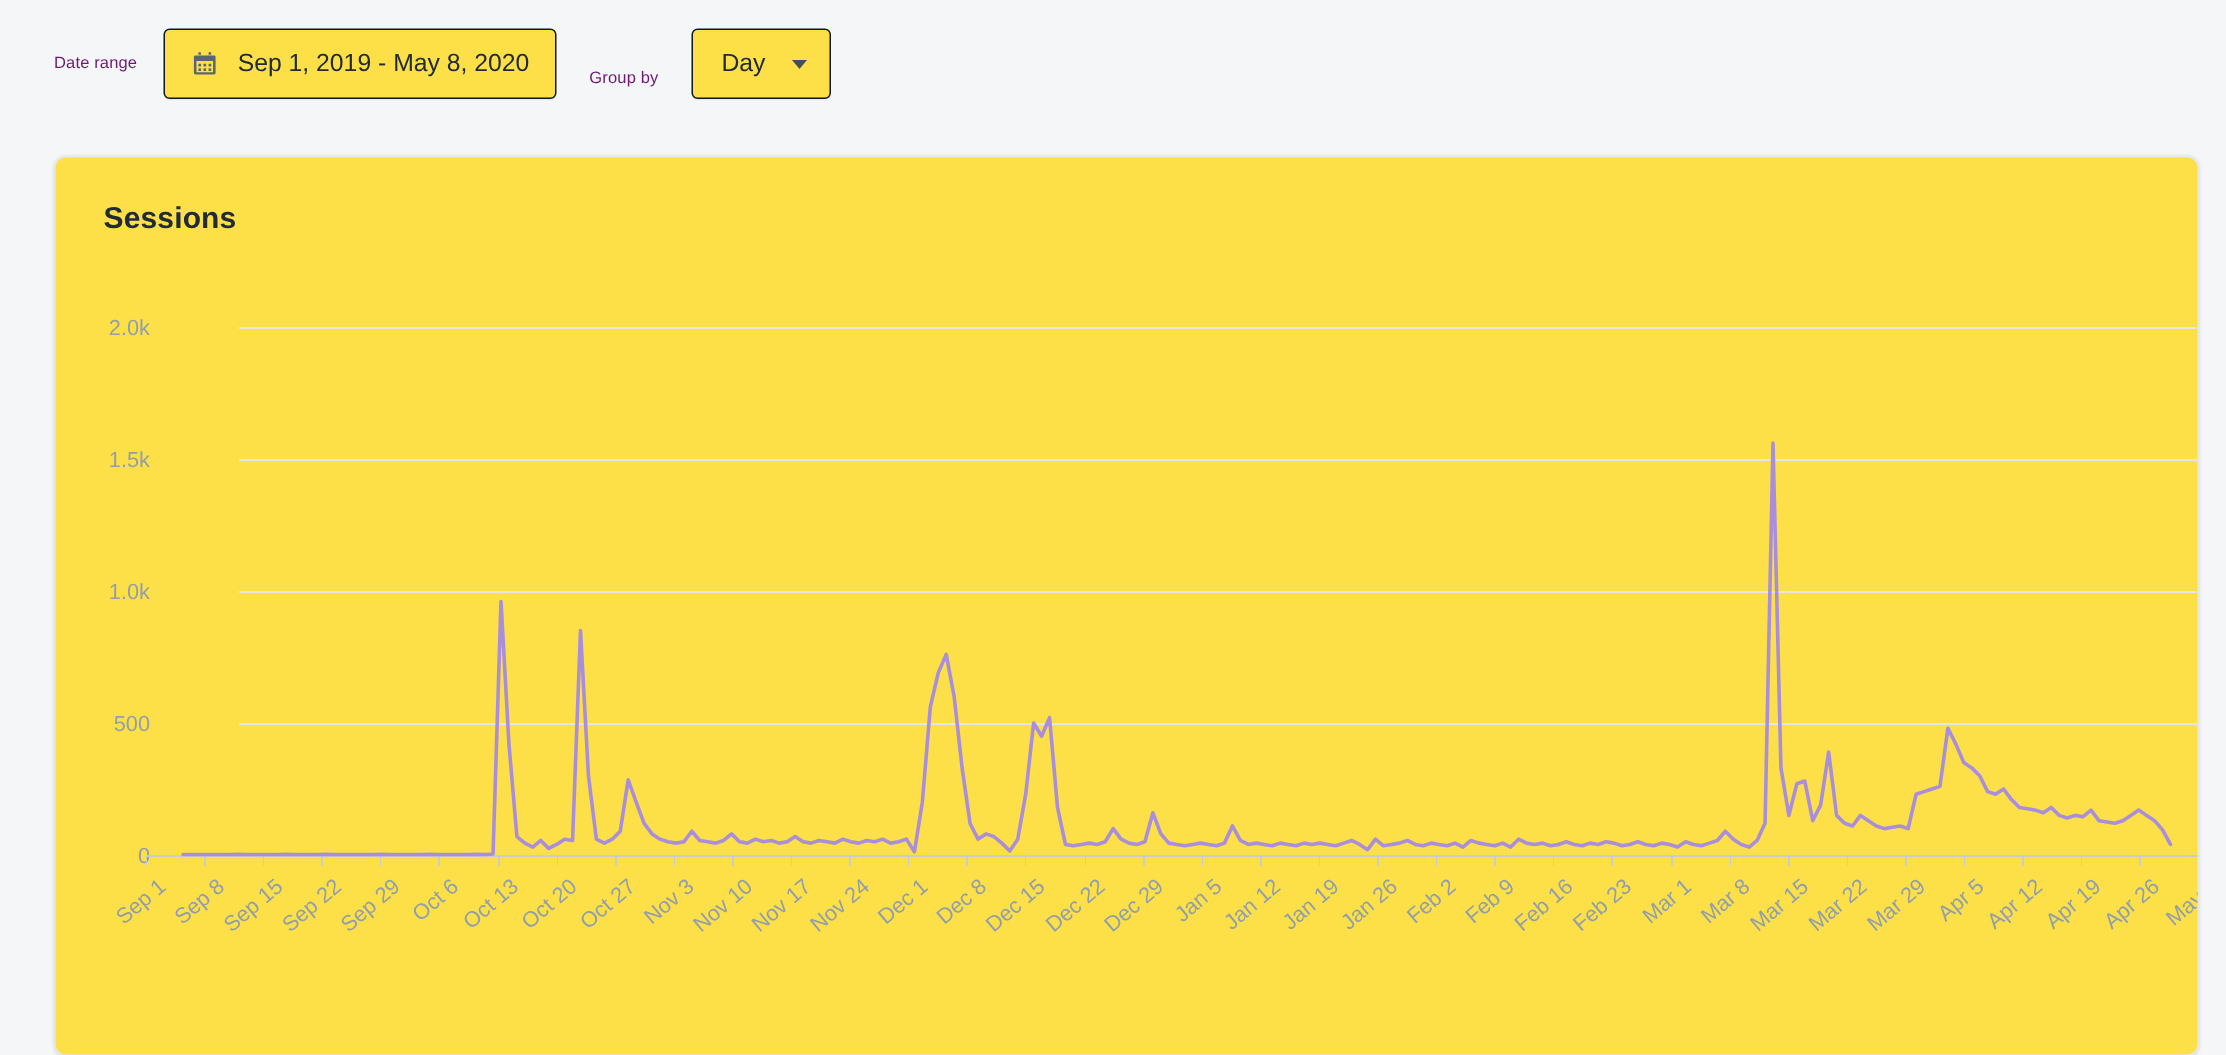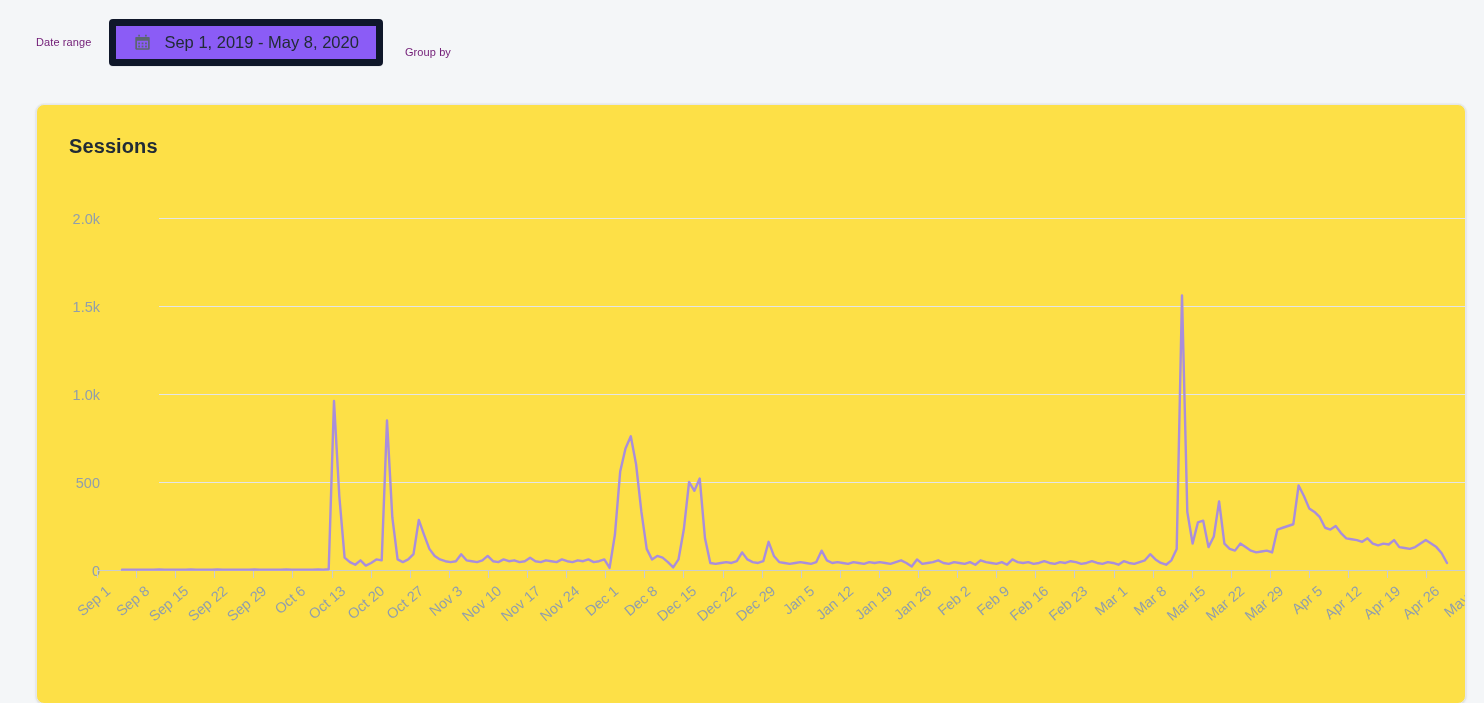--- a/index.html
+++ b/index.html
@@ -24,22 +24,22 @@
     box-sizing: border-box;
   }
   .toolbar-label {
     font-size: 11px;
     color: #701a75;
     letter-spacing: 0.1px;
   }
   .ctrl-btn {
     display: inline-flex;
     align-items: center;
-    background: #8b5cf6;
-    border: 7px solid #0f172a;
+    background: #fde047;
+    border: 1px solid #0f172a;
     border-radius: 4px;
     box-shadow: 0 1px 0 rgba(22,29,37,0.05);
     height: 47px;
     box-sizing: border-box;
     cursor: pointer;
     user-select: none;
     text-align: center;
   }
   #date-range-button {
     margin-left: 18px;
@@ -151,20 +151,24 @@
         <rect fill="#5c6670" x="5" y="13.6" width="2.1" height="2.1"></rect>
         <rect fill="#5c6670" x="9" y="13.6" width="2.1" height="2.1"></rect>
         <rect fill="#5c6670" x="13" y="13.6" width="2.1" height="2.1"></rect>
       </svg>
     </span>
     <span class="ctrl-text">Sep 1, 2019 - May 8, 2020</span>
   </div>
 
   <span class="toolbar-label" style="margin-left:22px;margin-top:20px;">Group by</span>
 
+  <div class="ctrl-btn" id="group-by-select">
+    <span class="ctrl-text">Day</span>
+    <span class="caret"></span>
+  </div>
 
 </div>
 
 <div id="chart-card">
 
   <div id="chart-title">Sessions</div>
 
   <svg id="chart-svg" width="1430" height="600">
       <text class="y-tick-label" x="63" y="470.5">0</text>
       <line class="grid-line" x1="122" y1="377.5" x2="1446" y2="377.5"></line>

